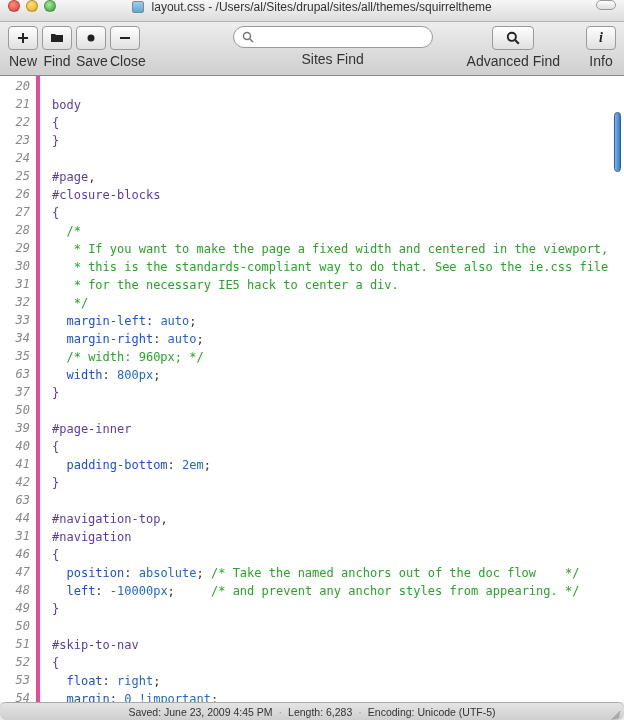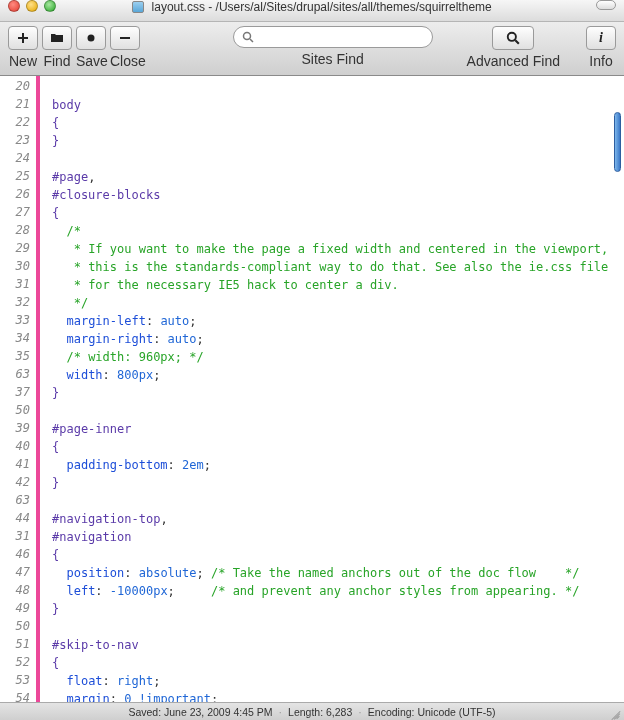--- a/index.html
+++ b/index.html
@@ -132,21 +132,21 @@
 .val  { color: #1f66d6; }
 .punct { color: #333; }
 
 
 .status {
   position: absolute; left: 0; right: 0; bottom: 0;
   height: 18px;
   background: linear-gradient(#e4e4e4,#cfcfcf);
   border-top: 1px solid #aaa;
   font-size: 10.5px; color: #333;
-  display: flex; align-items: center; justify-content: center;
+  display: flex; align-items: center; justify-content: center; border-radius: 6px;
 }
 .status span.sep { margin: 0 6px; color: #999; }
 .corner {
   position: absolute; right: 2px; bottom: 2px;
   width: 12px; height: 12px;
 }
 .corner div {
   position: absolute; background: #999; height: 1px; transform: rotate(-45deg);
 }
 </style>

